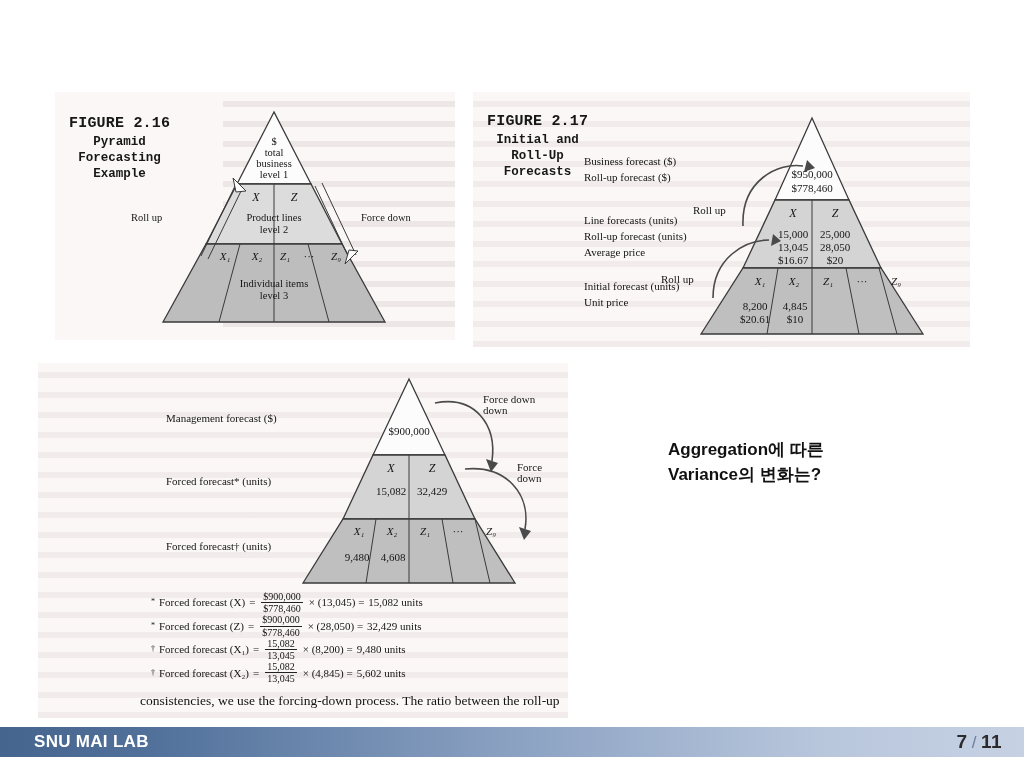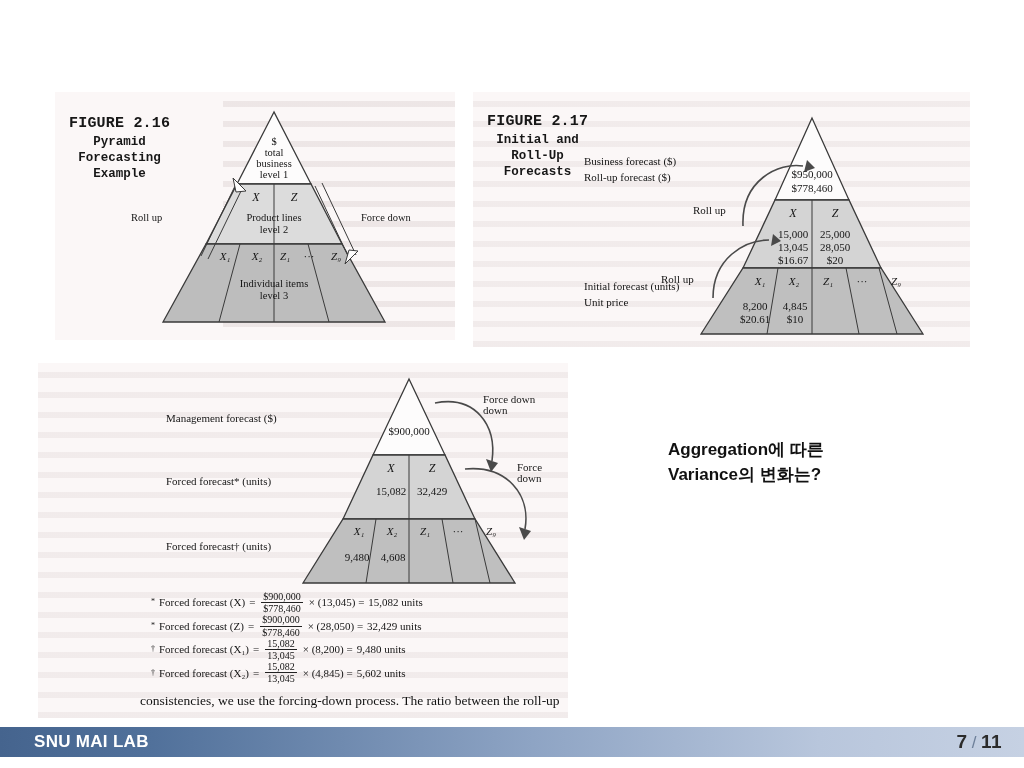--- a/index.html
+++ b/index.html
@@ -251,20 +251,25 @@
     <div class="fig-label" style="left:14px; top:20px;">
       <span class="fignum">FIGURE 2.17</span>
       <span class="figcap">Initial and</span>
       <span class="figcap">Roll-Up</span>
       <span class="figcap">Forecasts</span>
     </div>
 
     <div class="rowlab" style="left:111px; top:62px;">
       <div>Business forecast ($)</div>
       <div>Roll-up forecast ($)</div>
+    </div>
+    <div class="rowlab" style="left:111px; top:121px;">
+      <div>Line forecasts (units)</div>
+      <div>Roll-up forecast (units)</div>
+      <div>Average price</div>
     </div>
     <div class="rowlab" style="left:111px; top:187px;">
       <div>Initial forecast (units)</div>
       <div>Unit price</div>
     </div>
 
     <div class="pyr" style="left:210px; top:18px;">
       <svg width="300" height="228" viewBox="0 0 300 228">
         <polygon points="129,8 92,90 166,90" fill="#fdfcfc" stroke="#3a3a3a" stroke-width="1.3"></polygon>
         <polygon points="92,90 166,90 198,158 60,158" fill="#d4d4d4" stroke="#3a3a3a" stroke-width="1.3"></polygon>

